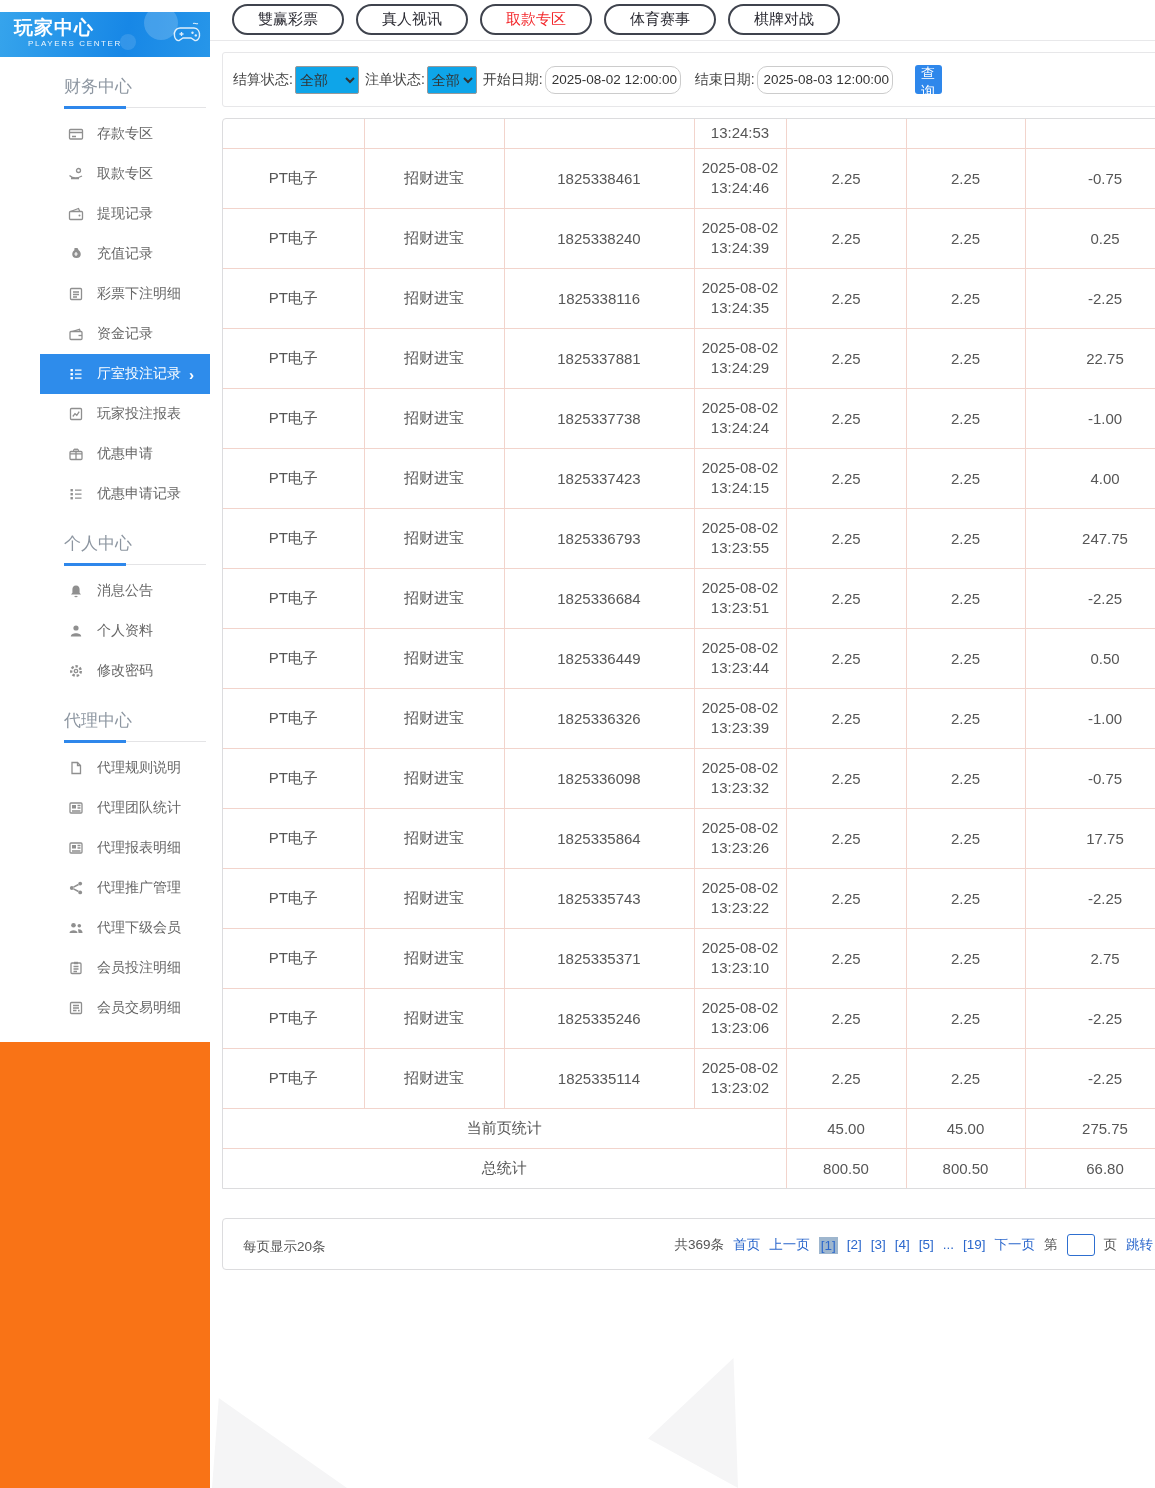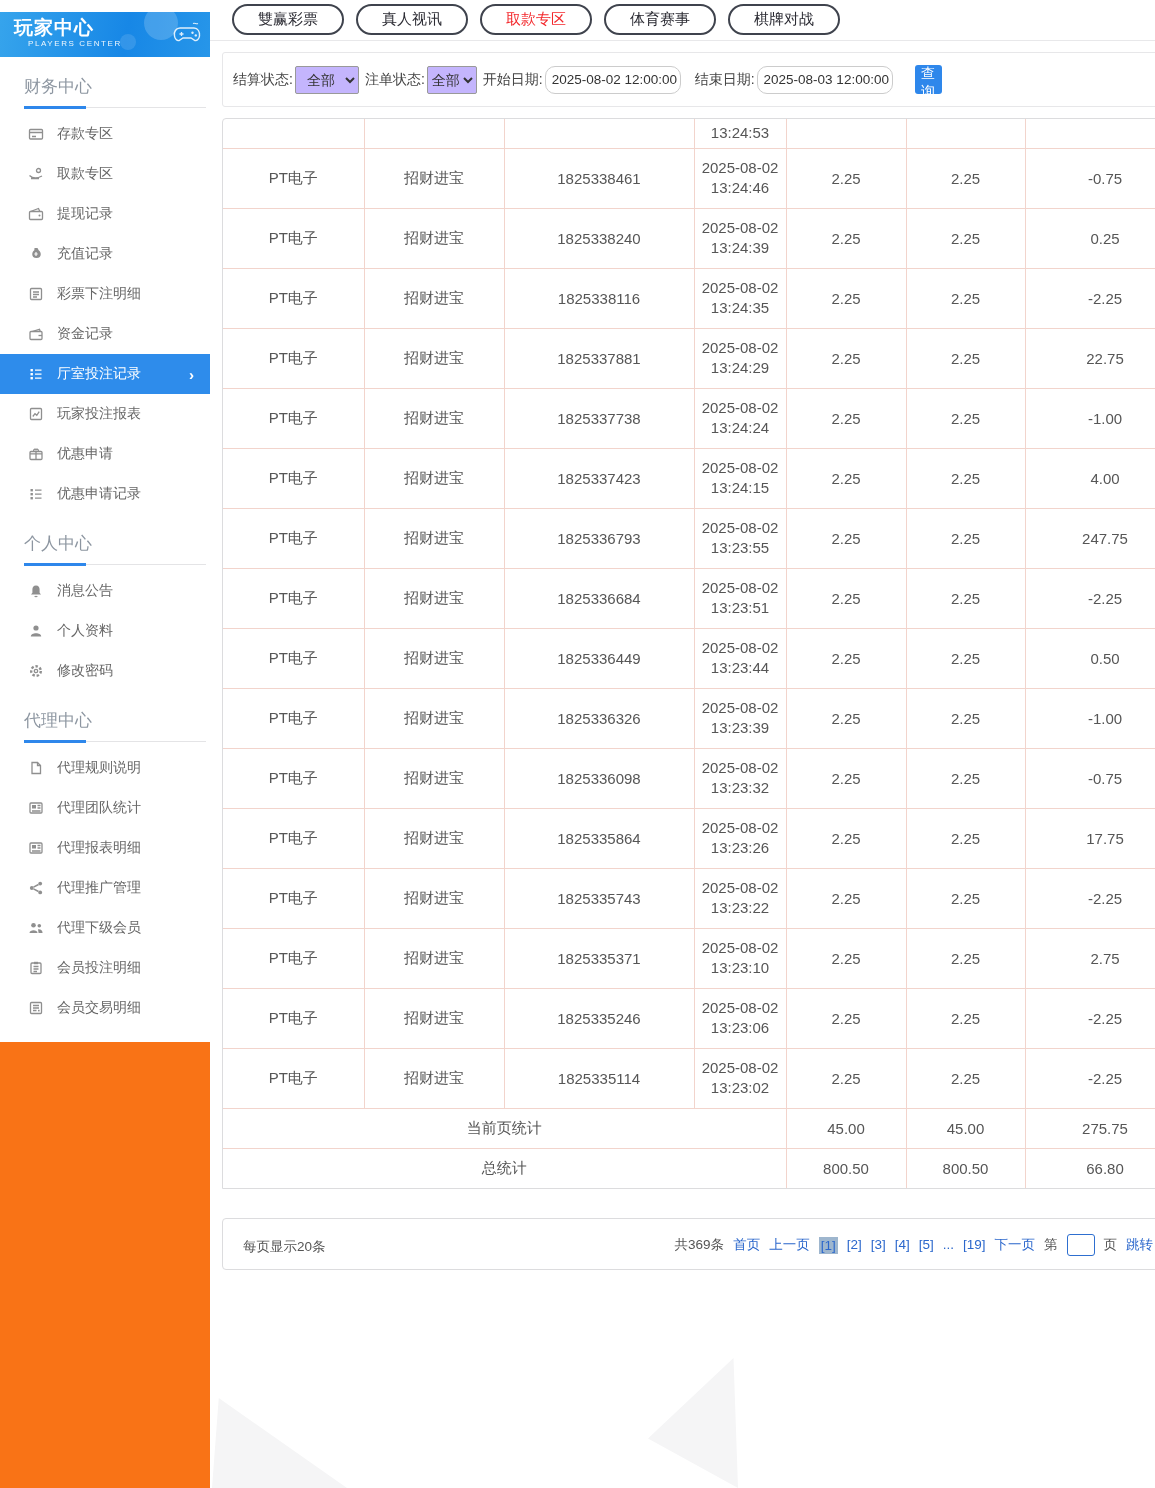--- a/index.html
+++ b/index.html
@@ -11,21 +11,21 @@
   .sidebar { position:absolute; left:0; top:12px; width:210px; height:1488px; background:#f97316; }
   .side-white { background:#fff; padding-bottom:14px; }
   .side-header { height:45px; background:linear-gradient(100deg,#36a4ec 0%,#1787e6 60%,#2796e9 100%);
                  color:#fff; padding:5px 0 0 14px; position:relative; overflow:hidden; }
   .side-header h1 { font-size:19px; font-weight:bold; letter-spacing:1px; line-height:22px; }
   .side-header .sub { font-size:8px; letter-spacing:1.6px; opacity:.92;margin-left:14px; }
   .deco-circle { position:absolute; border-radius:50%; background:rgba(255,255,255,.18); }
   .dc1 { width:34px; height:34px; right:32px; top:-6px; }
   .dc2 { width:16px; height:16px; right:74px; top:22px; background:rgba(255,255,255,.12); }
   .gamepad { position:absolute; right:8px; top:10px; opacity:.85; }
-  .section { margin-top:2px; }
+  .section { margin-top:2px;padding-left:40px; }
   .sec-title { padding:16px 0 0 24px; font-size:17px; color:#8d96a1; }
   .sec-line { margin:9px 4px 6px 24px; height:1px; background:#e4e4e6; position:relative; }
   .sec-line::before { content:""; position:absolute; left:0; top:-1px; width:62px; height:3px; background:#2e87eb; }
   .side-item { position:relative; height:40px; display:flex; align-items:center; padding-left:28px;
                font-size:14px; color:#666; cursor:pointer; }
   .side-item .icn { width:16px; height:16px; margin-right:13px; display:inline-flex; }
   .side-item.active { background:#2e8ceb; color:#fff; }
   .side-item.active .chev { position:absolute; right:16px; font-size:15px; font-weight:bold; color:#fff; }
 
   
@@ -34,22 +34,22 @@
   .nav-btn { height:31px; padding:0 24px; background:#fff; border:2px solid #3f434d; border-radius:16px;
              font-size:15px; color:#2b2b33; display:flex; align-items:center; cursor:pointer;
              font-family:inherit; }
   .nav-btn.active { color:#f3272b; }
 
   
   .filterbox { position:absolute; left:222px; top:52px; width:962px; height:55px; background:#fff;
                border:1px solid #e7e7e9; border-radius:3px; display:flex; align-items:center;
                padding-left:10px; font-size:14px; color:#444; }
   .filterbox label { margin-right:2px; }
-  .filterbox select { height:28px; border:1px solid #999; background:#c4b5fd; color:#333;
-                      font-size:14px; font-family:inherit; margin-right:6px; border-radius:2px;text-align:center; }
+  .filterbox select { height:28px; border:1px solid #999; background:#0ea5e9; color:#333;
+                      font-size:14px; font-family:inherit; margin-right:6px; border-radius:2px; }
   .sel-settle { width:64px; }
   .sel-order { width:50px; }
   .filterbox input.date { width:136px; height:28px; border:1px solid #ccc; border-radius:10px;
                           font-size:13.5px; color:#333; padding-left:6px; margin-right:14px; font-family:inherit; }
   .btn-search { width:27px; height:29px; background:#2e87eb; color:#fff; border:none; border-radius:3px;
                 font-size:14px; cursor:pointer; margin-left:8px; font-family:inherit; }
 
   
   .tablebox { position:absolute; left:222px; top:118px; width:964px; background:#fff;
               border:1px solid #dcdcde; border-radius:4px 4px 0 0; overflow:hidden; }

